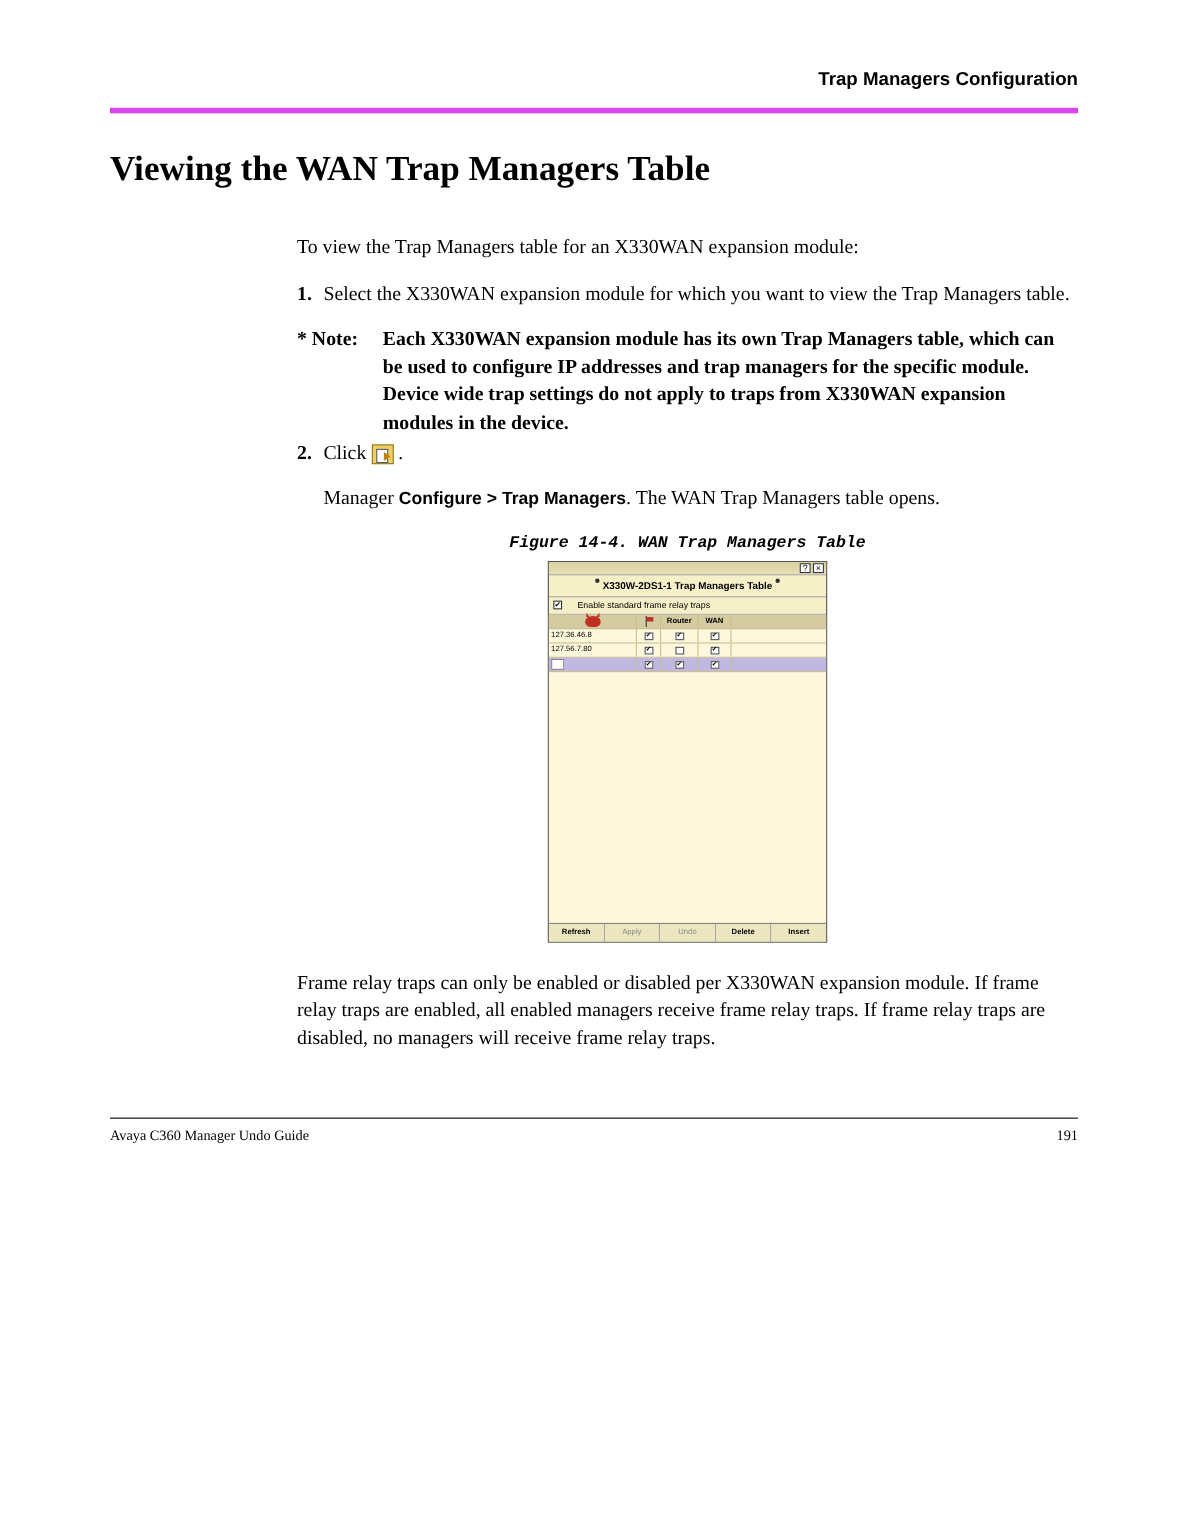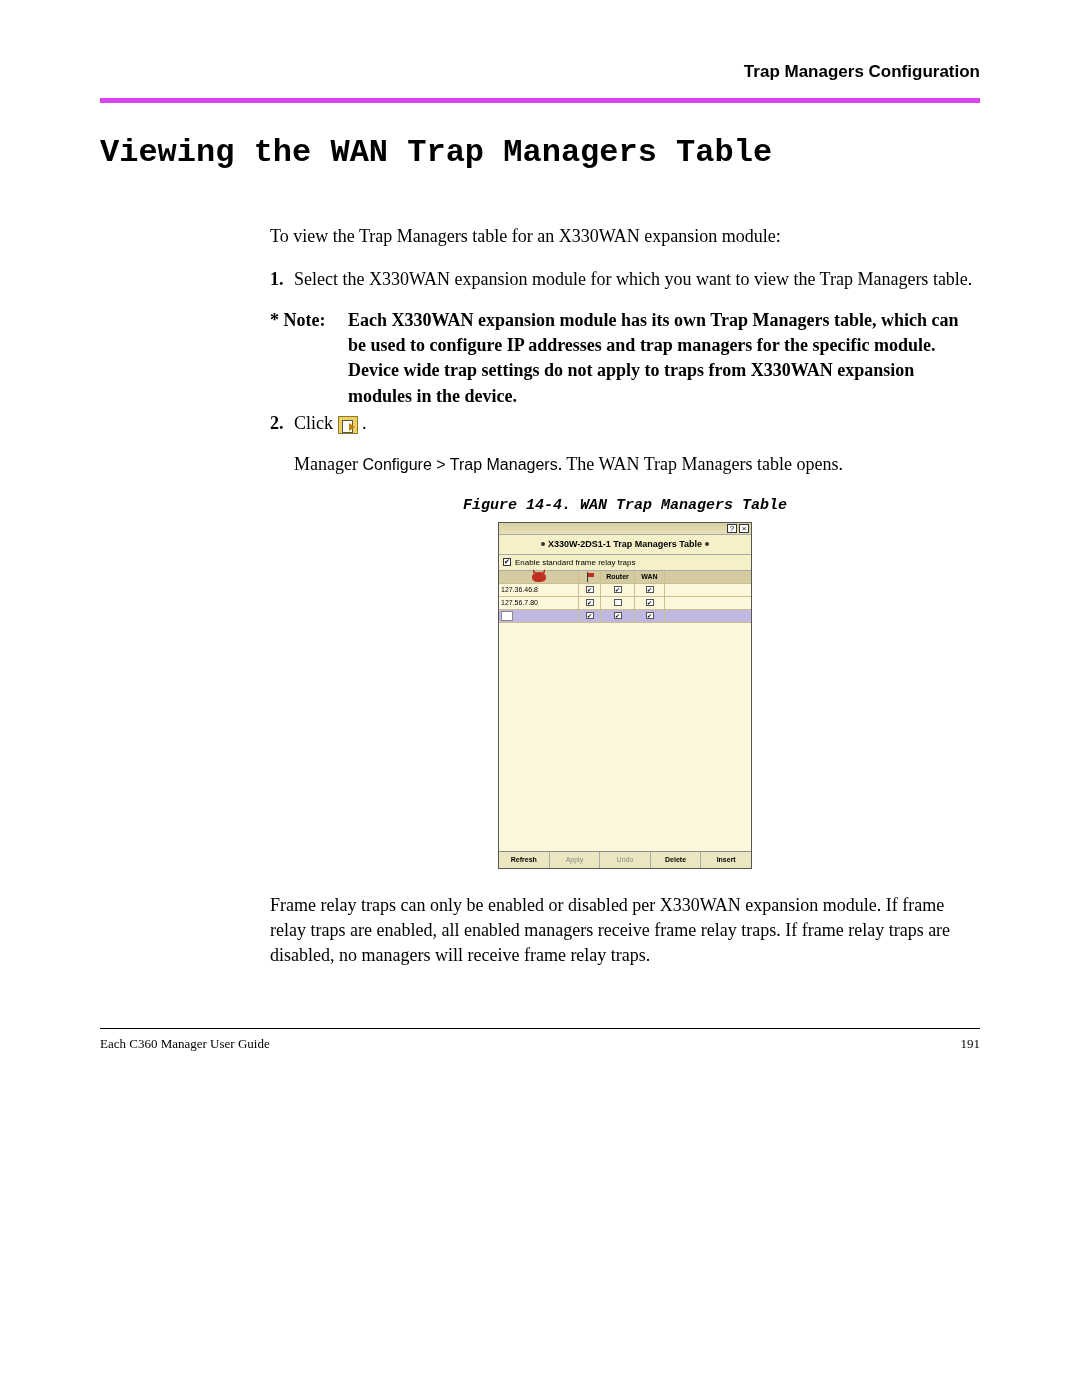--- a/index.html
+++ b/index.html
@@ -13,24 +13,24 @@
   .header-section {
     text-align: right;
     font-family: Arial, Helvetica, sans-serif;
     font-weight: bold;
     font-size: 17px;
     border-bottom: 5px solid #d946ef;
     padding-bottom: 14px;
     margin-bottom: 28px;
   }
   h1 {
-    font-family: Liberation Mono, monospace;
+    font-family: Liberation Serif, serif;
     font-weight: bold;
     font-size: 32px;
-    margin-bottom: 48px;
+    margin-bottom: 36px;
   }
   .body-col {
     margin-left: 170px;
     font-size: 18px;
   }
   .body-col p { margin-bottom: 18px; }
   .num-item {
     display: flex;
     margin-bottom: 16px;
   }
@@ -64,21 +64,21 @@
     content: "";
     position: absolute;
     right: 2px; bottom: 2px;
     width: 0; height: 0;
     border-left: 6px solid #c08000;
     border-top: 4px solid transparent;
     border-bottom: 4px solid transparent;
   }
   .or-line { font-weight: bold; margin: 10px 0 16px 24px; }
   .sel-line { margin-left: 24px; margin-bottom: 24px; }
-  .sel-line .sans-bold { font-family: Arial, Helvetica, sans-serif; font-weight: normal; font-size: 16px; text-align: right; }
+  .sel-line .sans-bold { font-family: Arial, Helvetica, sans-serif; font-weight: bold; font-size: 16px; text-align: right; }
 
   .fig-cap {
     font-family: Liberation Mono, monospace;
     font-style: italic;
     font-weight: bold;
     font-size: 15px;
     text-align: center;
     margin: 10px 0 6px 0;
   }
   .fig-wrap { display:flex; justify-content:center; margin-bottom: 24px; }
@@ -94,30 +94,30 @@
     display: flex; justify-content: flex-end; align-items: center;
     height: 12px; gap: 2px; padding-right: 2px;
     border-bottom: 1px solid #aaa;
   }
   .tw-topbar .ic {
     width: 10px; height: 9px; border: 1px solid #333; background:#fff;
     display:flex; align-items:center; justify-content:center;
     font-size: 8px; line-height: 1;
   }
   .tw-title {
-    display:flex; justify-content:center; align-items:center;
+    display:flex; justify-content:center; 
     gap: 3px;
     padding: 3px 0;
     font-weight: bold;
     font-size: 9px;
     border-bottom: 1px solid #aaa;
   }
   .tw-title .dot { width:4px; height:4px; background:#333; border-radius:50%; }
   .tw-frcheck {
-    display:flex; align-items:center; gap:4px;
+    display:flex; align-items:center; gap:14px;
     padding: 2px 4px;
     font-size: 8px;
     border-bottom: 1px solid #aaa;
   }
   .tw-frcheck .cb { width:8px; height:8px; border:1px solid #333; background:#fff; display:flex; align-items:center; justify-content:center; font-size:7px; }
   .tw-grid {
     background: #fdf8dc;
     min-height: 280px;
   }
   .tw-hdr, .tw-row {
@@ -302,15 +302,15 @@
         <div class="btn bold">Insert</div>
       </div>
     </div>
   </div>
 
   <p>Frame relay traps can only be enabled or disabled per X330WAN expansion module. If frame relay traps are enabled, all enabled managers receive frame relay traps. If frame relay traps are disabled, no managers will receive frame relay traps.</p>
 
 </div>
 
 <div class="footer">
-  <span>Each C360 Manager User Guide</span>
+  <span>Avaya C360 Manager Undo Guide</span>
   <span>191</span>
 </div>
 
 </body></html>

